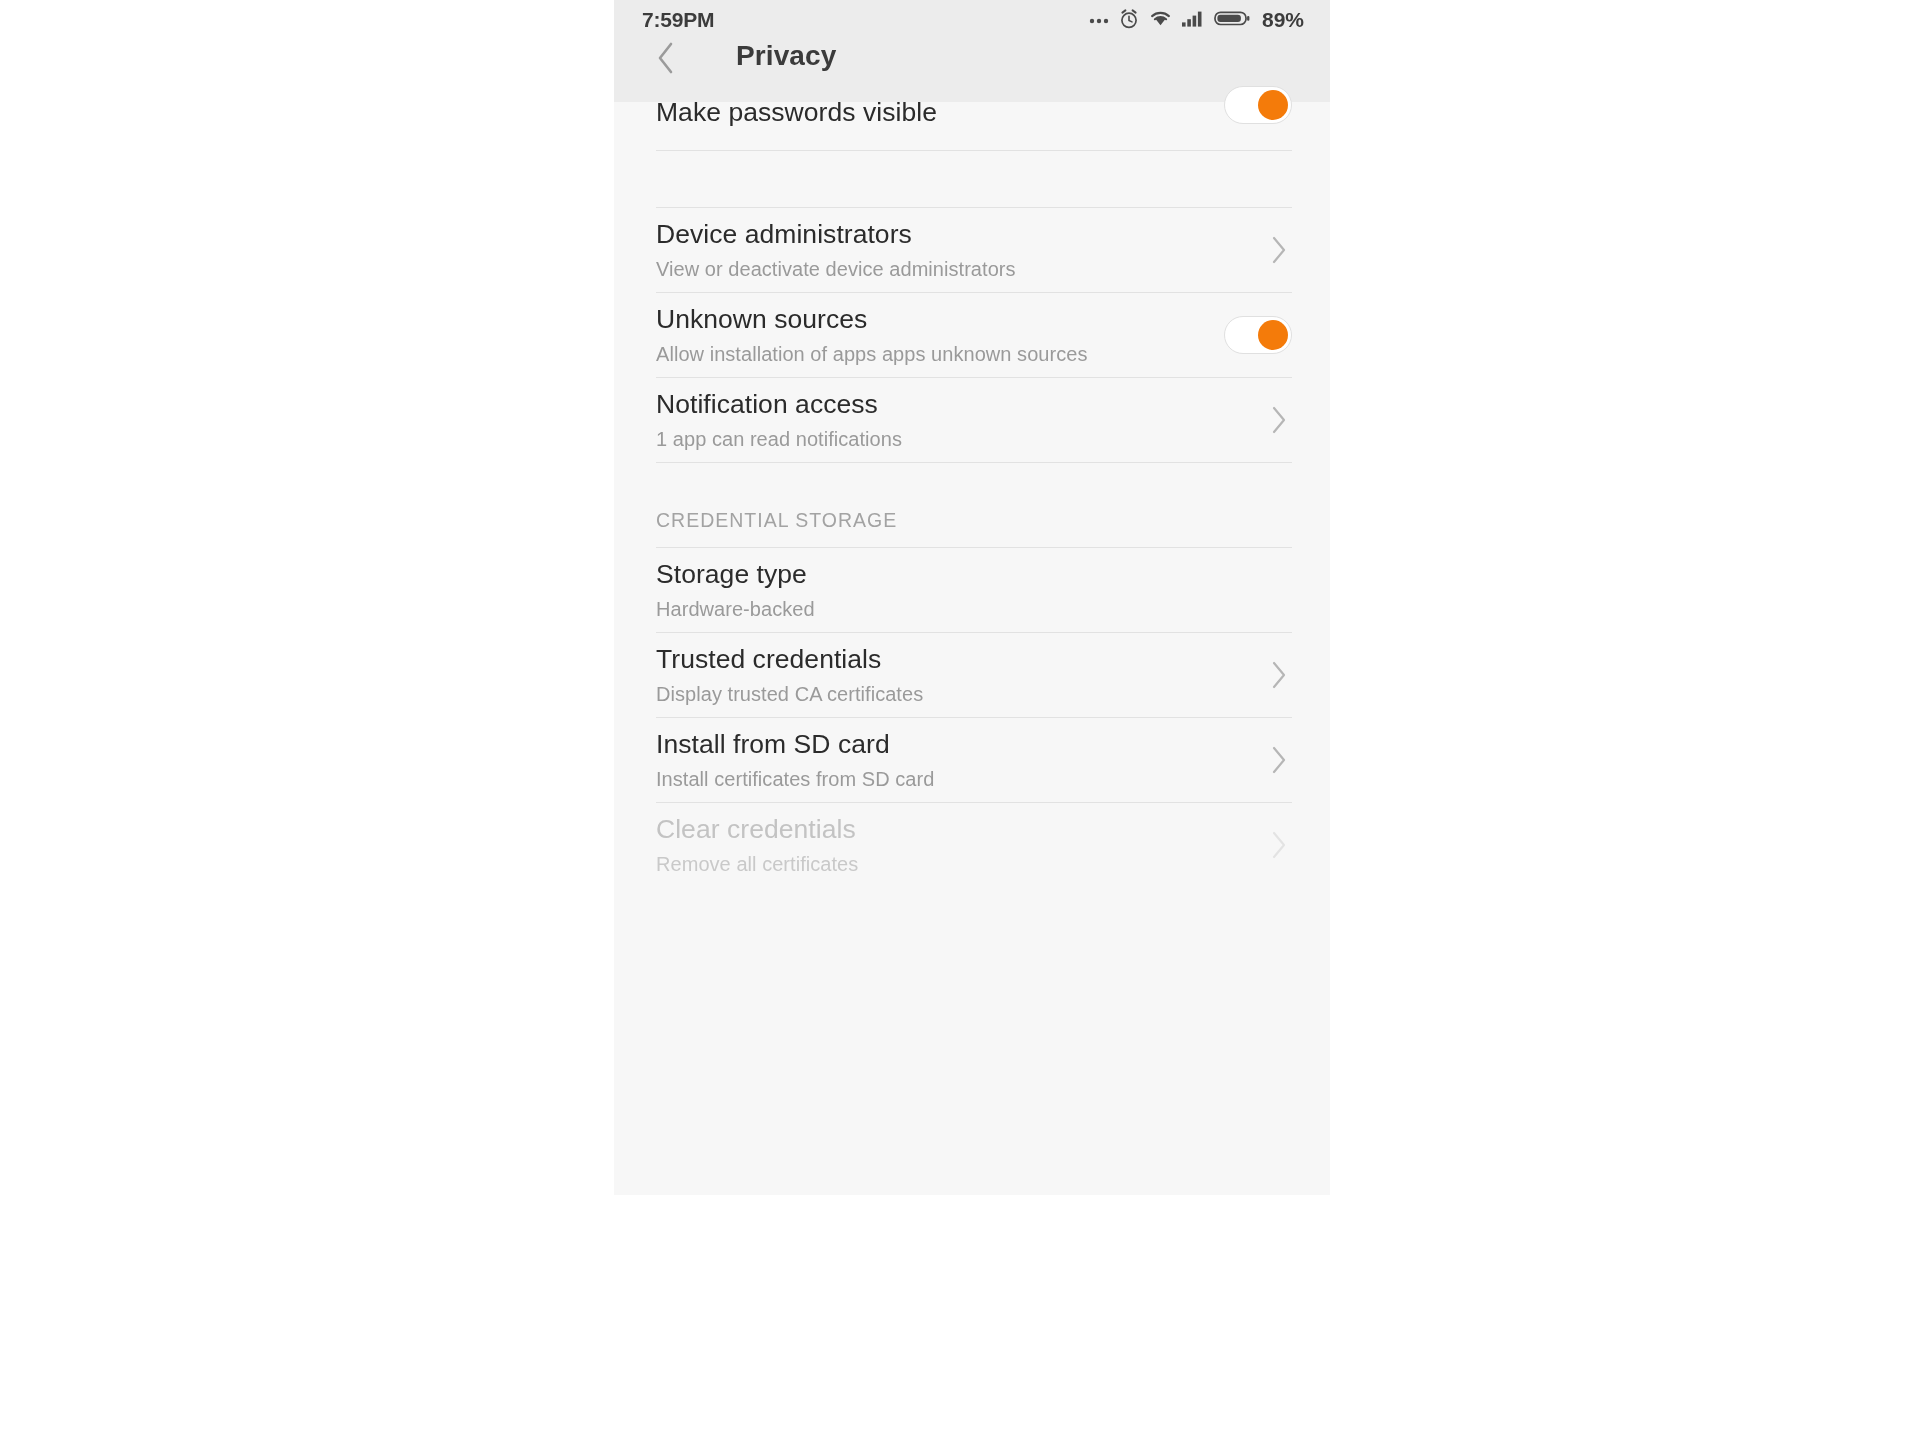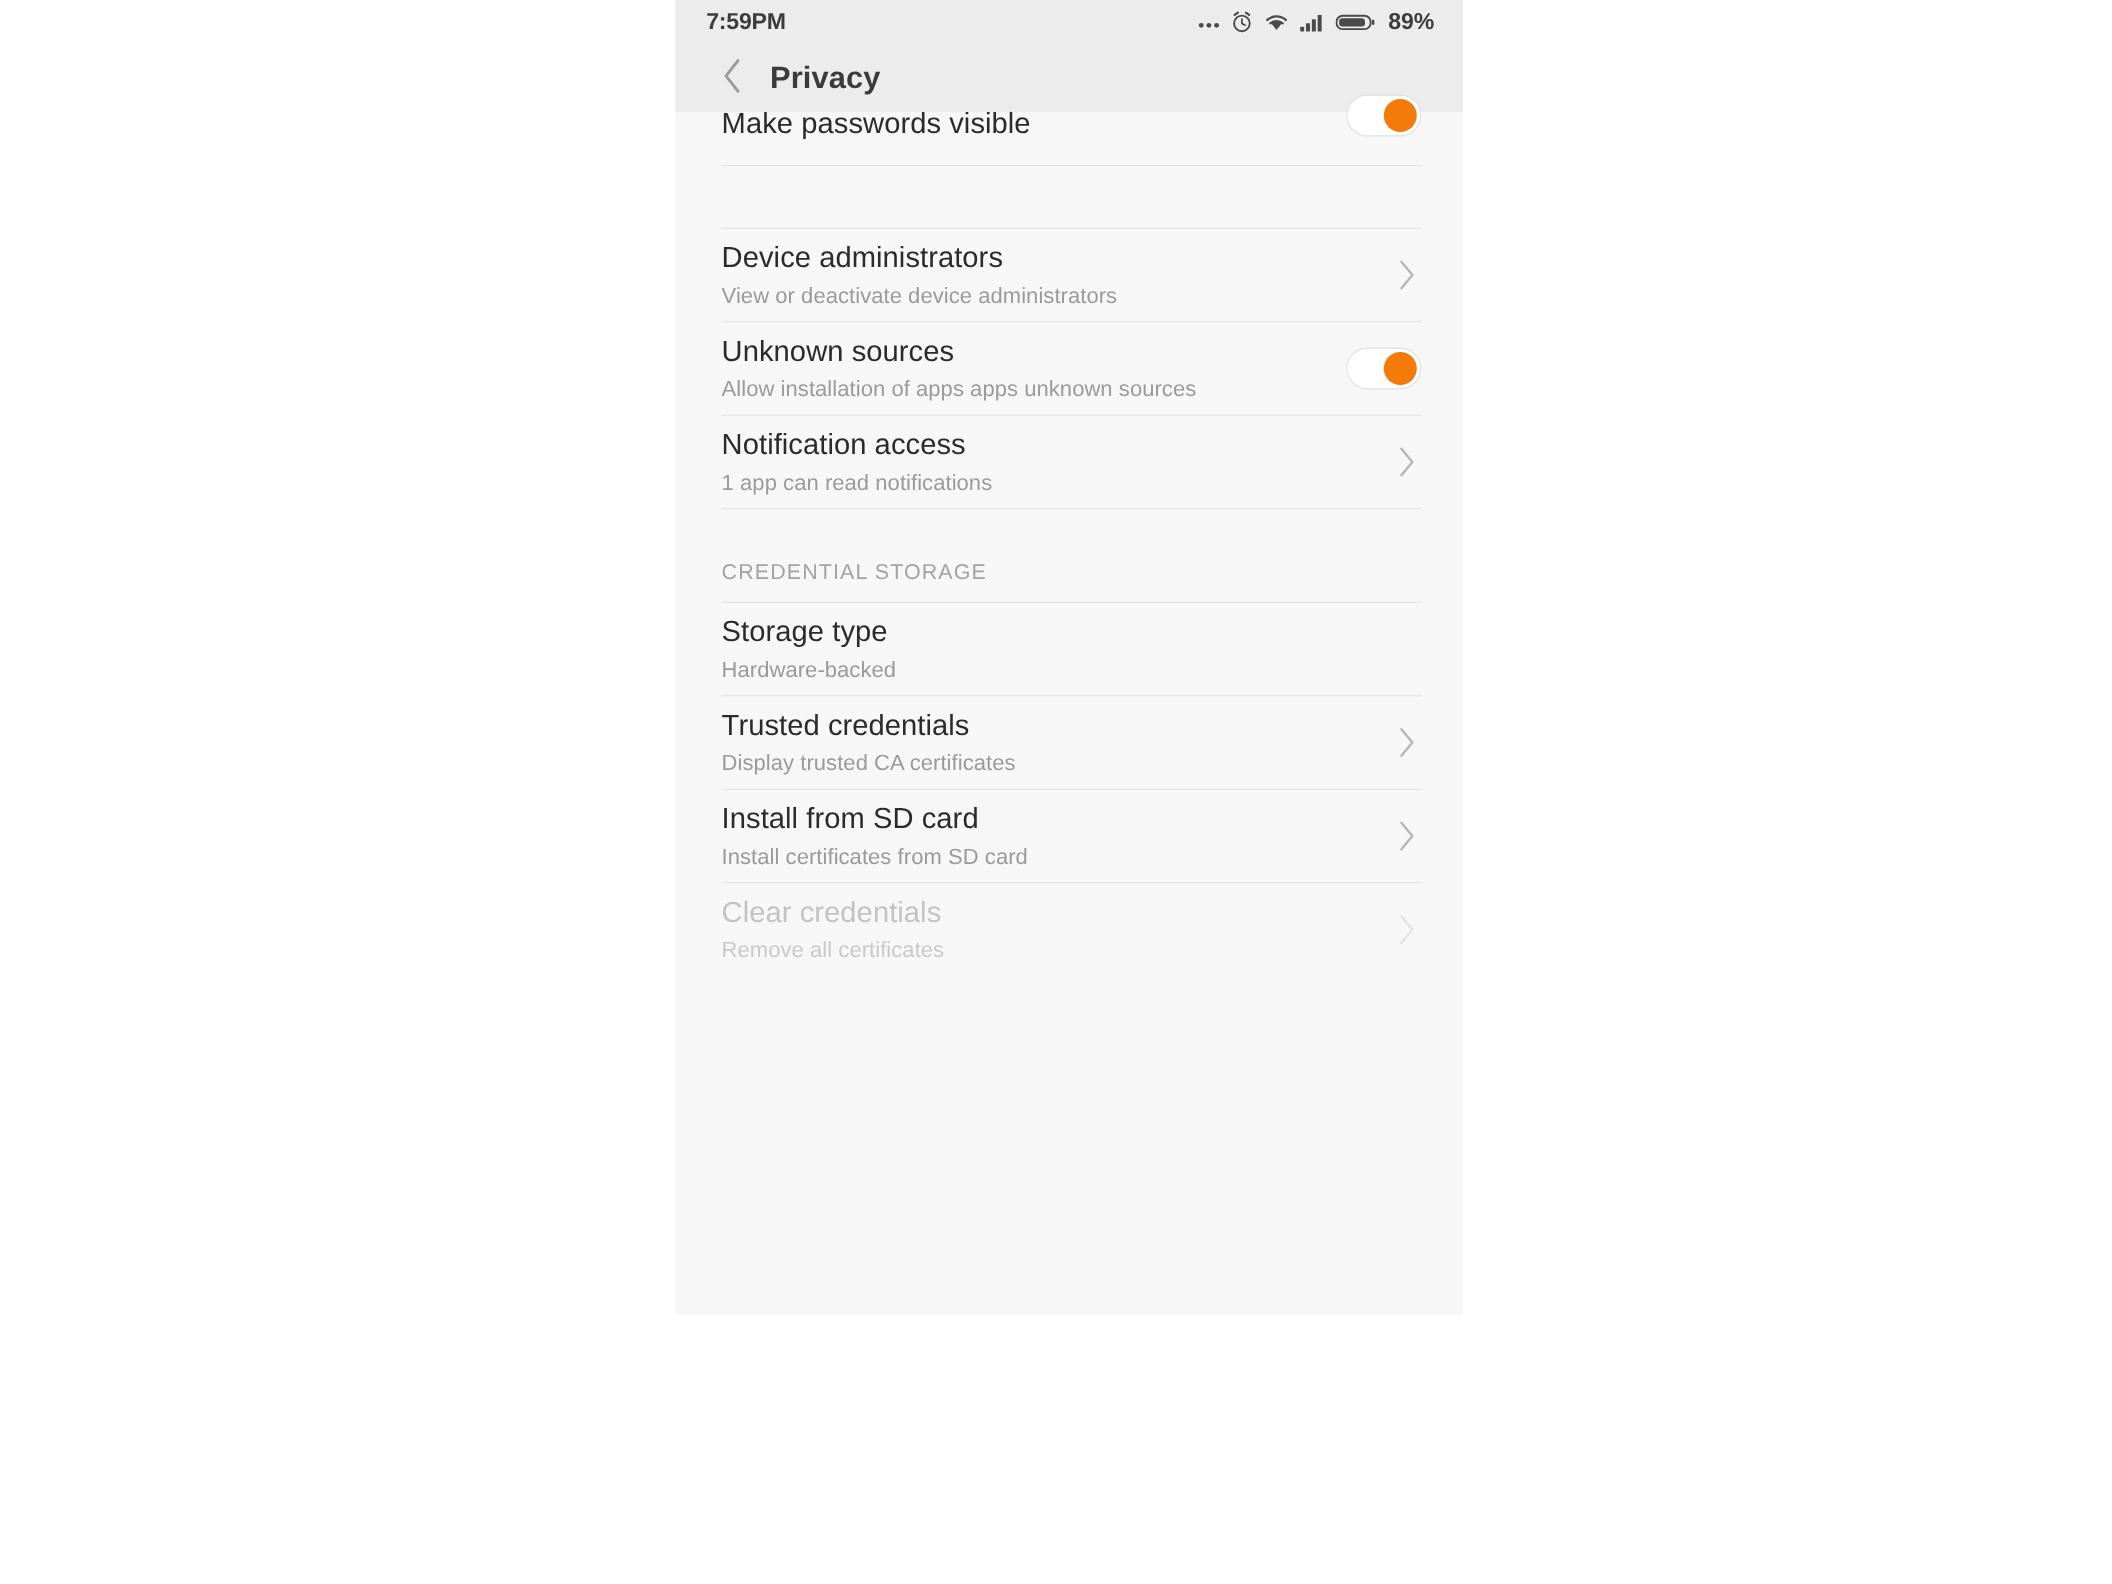--- a/index.html
+++ b/index.html
@@ -40,38 +40,39 @@
     padding: 0 26px 0 28px;
   }
   .status-time {
     font-size: 21px;
     font-weight: bold;
     color: #3c3c3c;
     letter-spacing: -0.2px;
   }
   .status-icons {
     display: flex;
-    align-items: center;
+    align-items: flex-start;
     gap: 8px;
   }
   .status-icons svg { display: block; }
   .battery-pct {
     font-size: 21px;
     font-weight: bold;
     color: #3c3c3c;
     margin-left: 2px;
   }
 
   
   .actionbar {
     height: 62px;
     background: #ececec;
     display: flex;
-    align-items: center;
+    align-items: flex-start;
     padding-left: 32px;
+    gap: 36px;
   }
   .back-btn {
     width: 40px;
     height: 40px;
     display: flex;
     align-items: center;
     justify-content: center;
     margin-right: 14px;
     cursor: pointer;
   }

